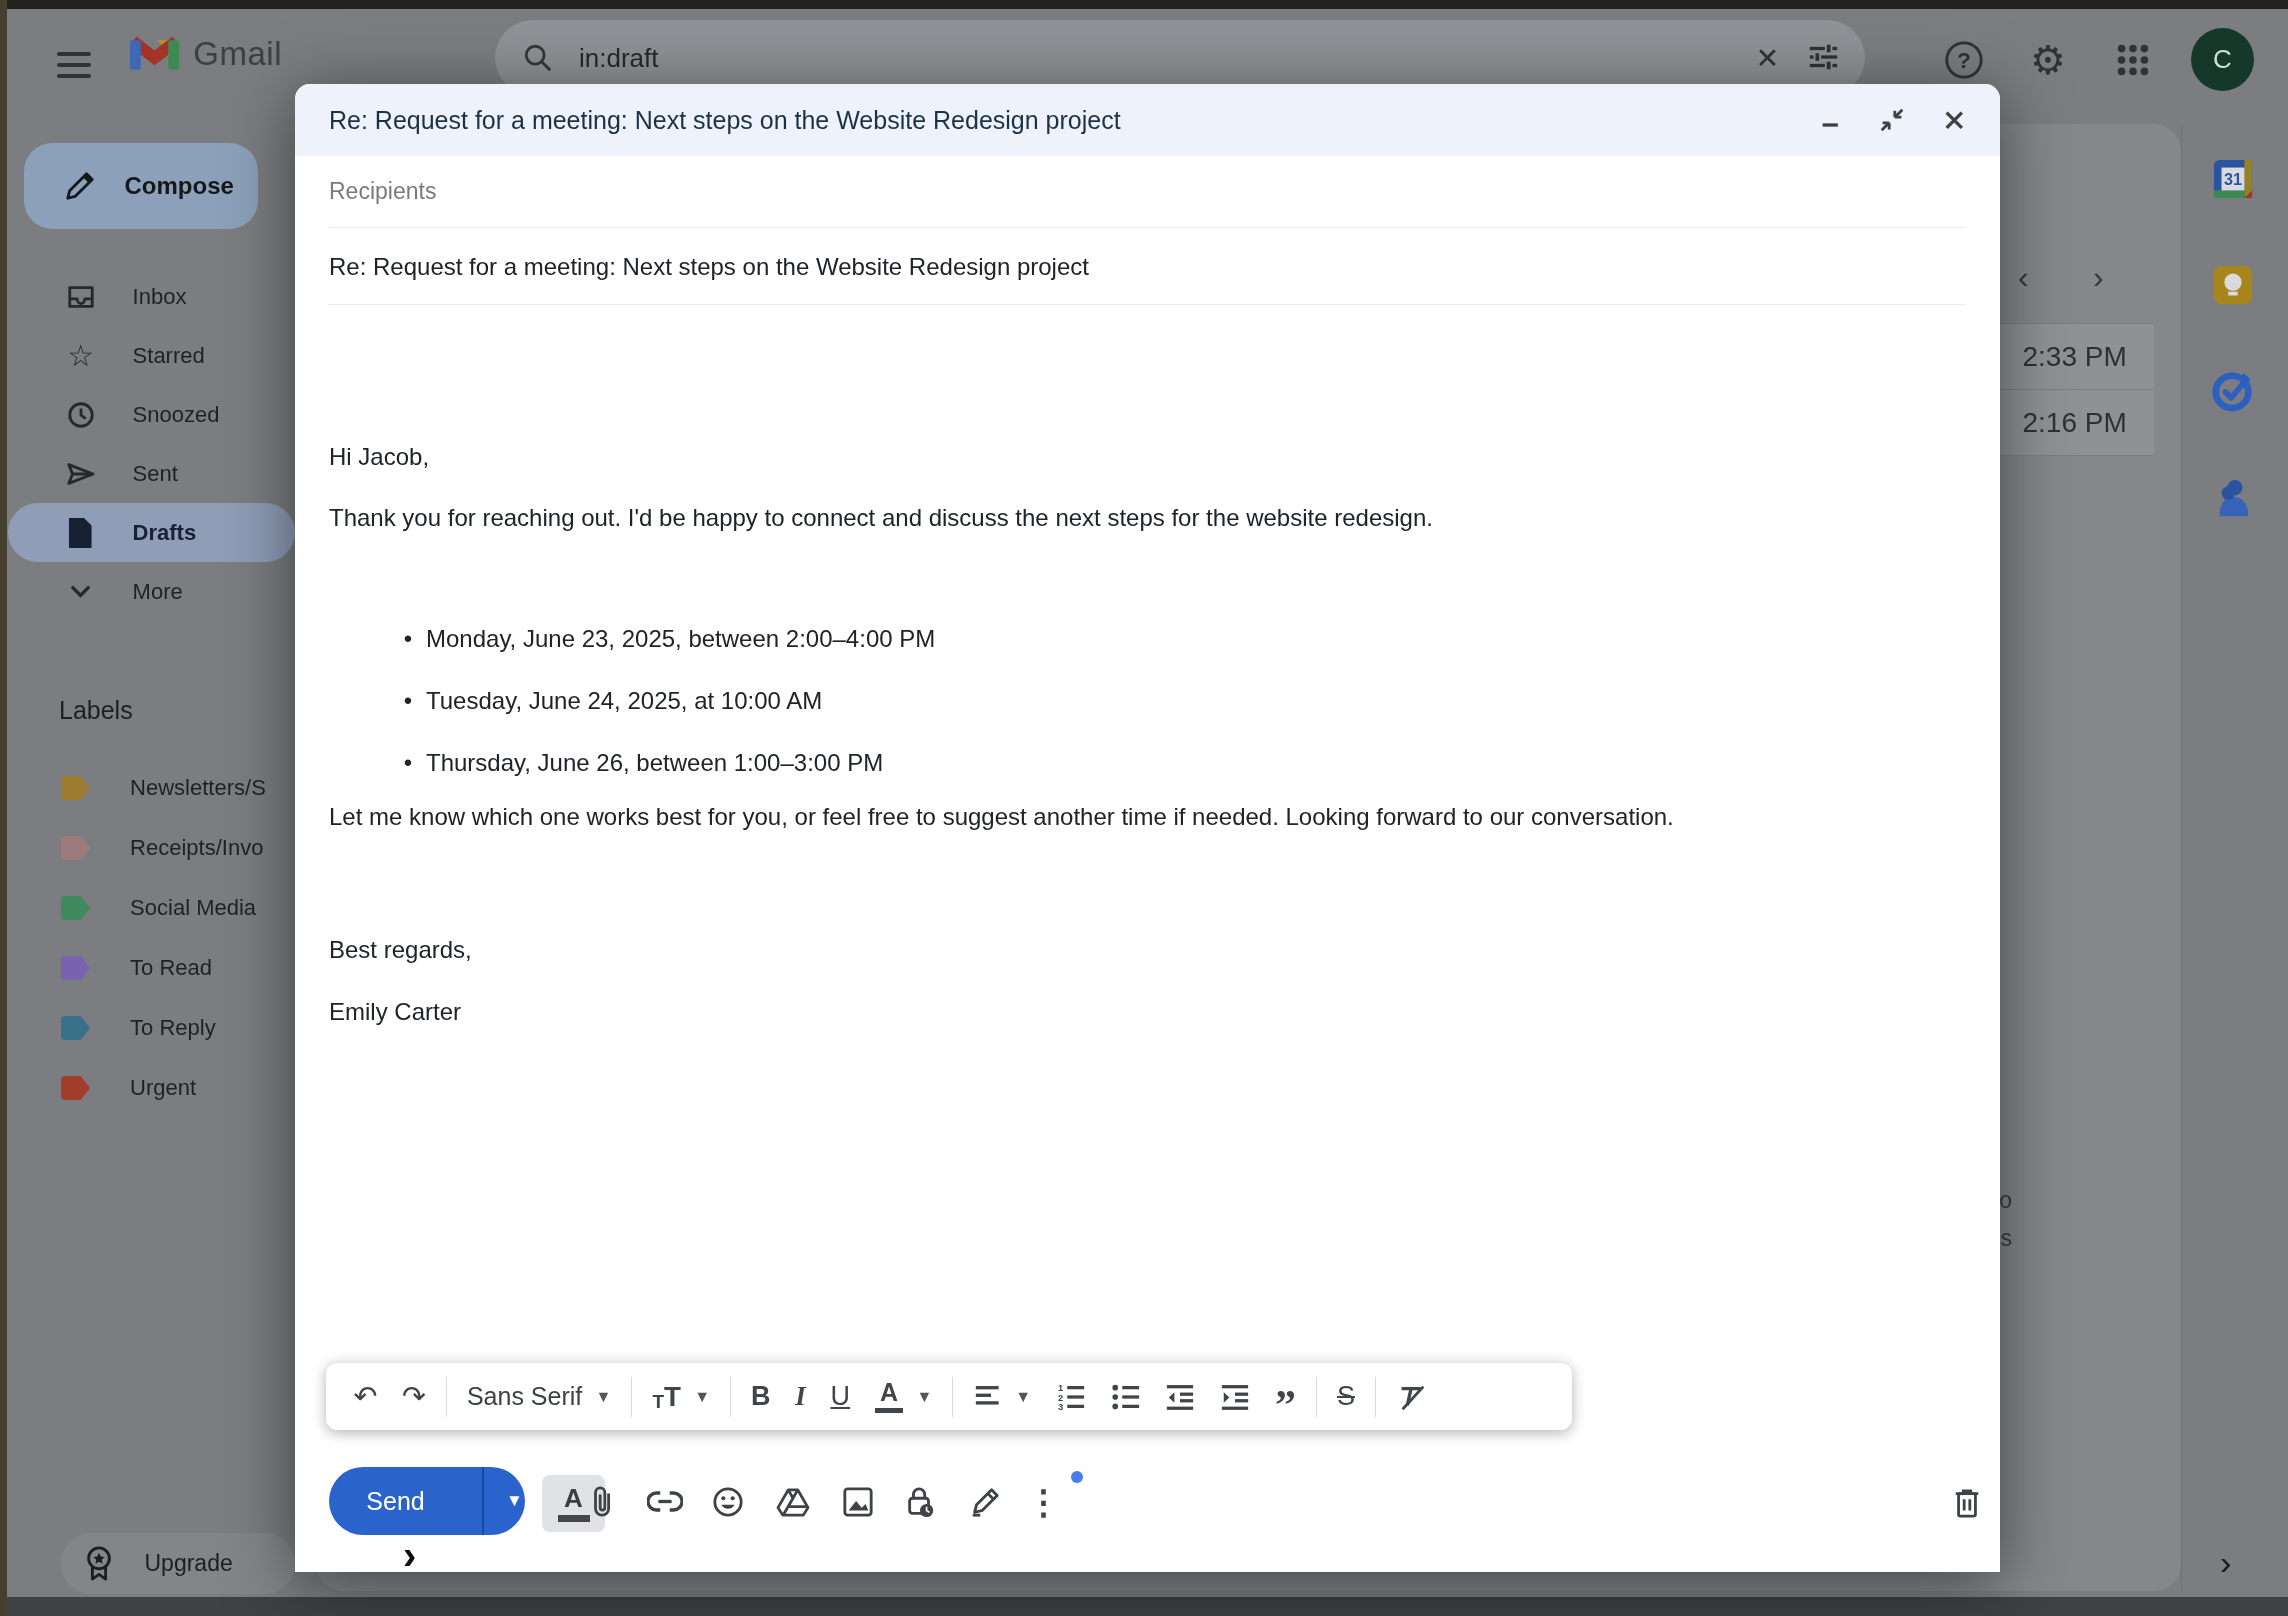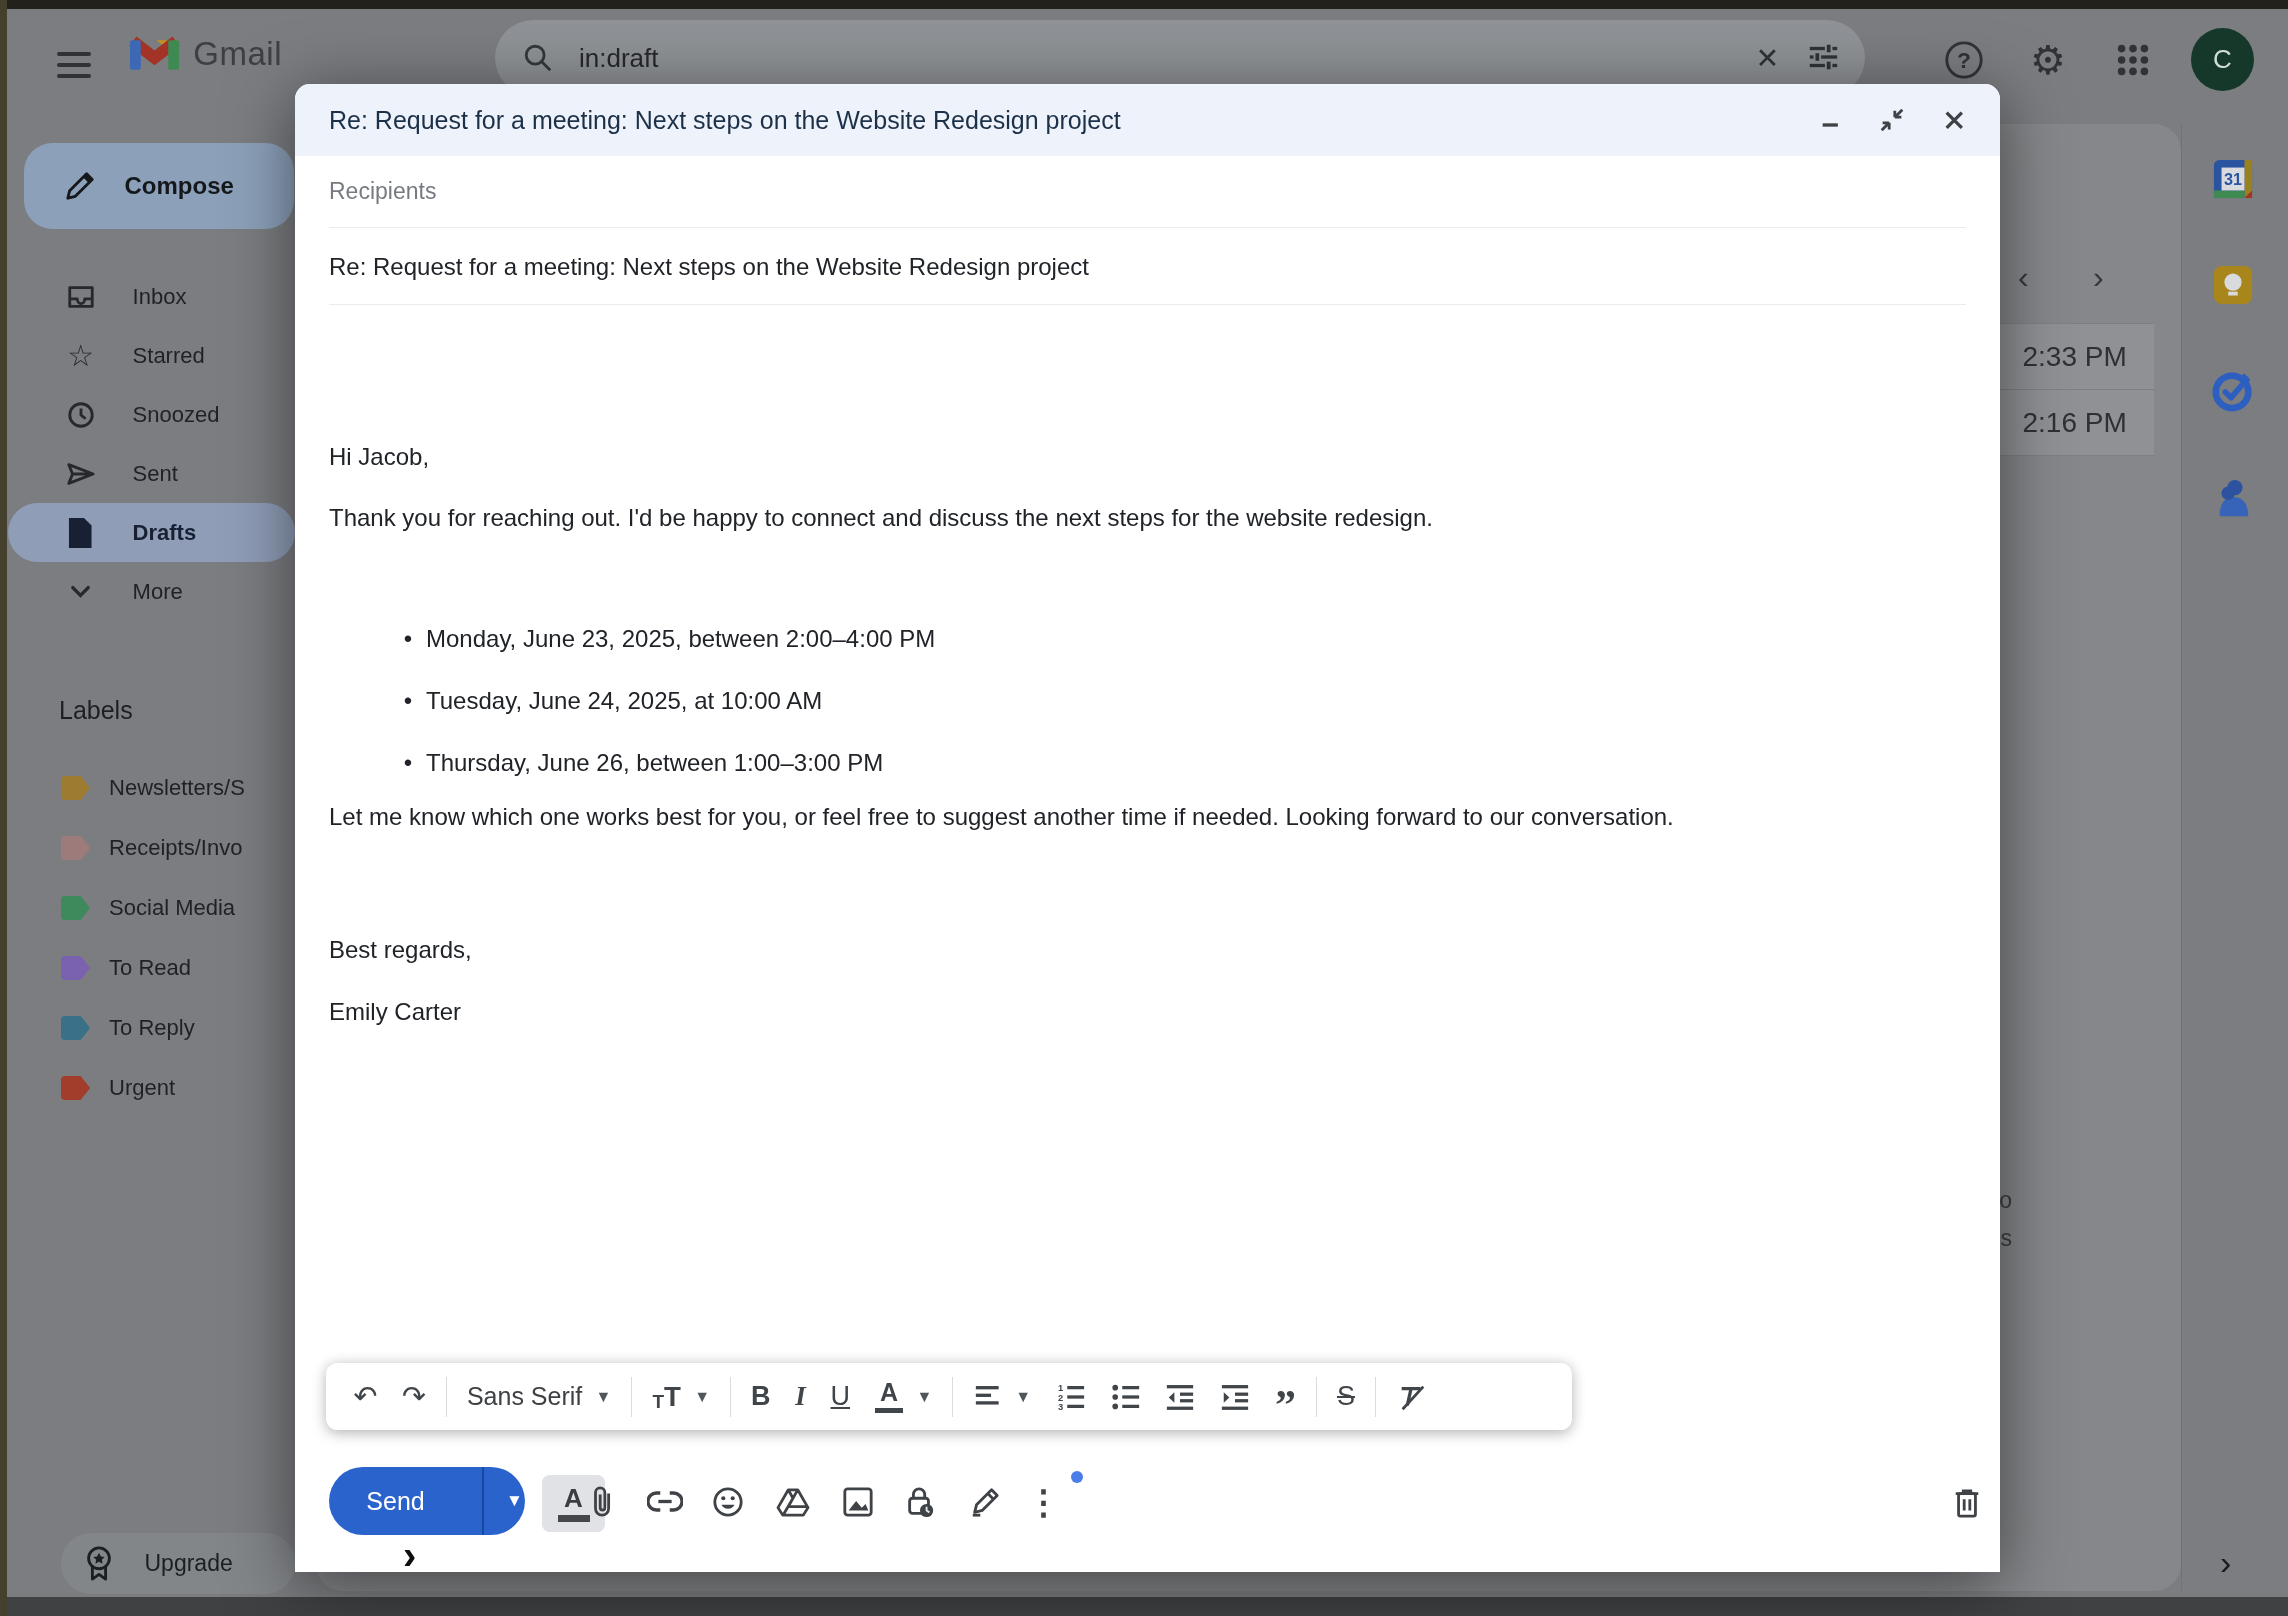--- a/index.html
+++ b/index.html
@@ -26,34 +26,34 @@
   .search-pill { left:495px; top:20px; width:1370px; height:76px; border-radius:38px; background:#8f9296; display:flex; align-items:center; }
   .search-pill .sicon { margin-left:27px; }
   .search-value { margin-left:25px; font-size:26px; color:#26282b; flex:1; }
   .search-clear { font-size:28.5px; color:#303336; padding:0 21px; cursor:pointer; }
   .search-tune { padding:0 25px 0 5.7px; cursor:pointer; }
   .tb-icon { position:absolute; top:38px; width:44px; height:44px; display:flex; align-items:center; justify-content:center; color:#303336; cursor:pointer; }
   .gear-glyph { font-size:40px; line-height:1; }
   .avatar { left:2191px; top:27.6px; width:63px; height:63px; border-radius:50%; display:flex; align-items:center; justify-content:center; font-size:26px; color:#cfdfd3; cursor:pointer; }
 
   
-  .compose-btn { left:24px; top:143px; width:270px; height:86px; border-radius:28.5px; background:#8ca1b9; display:flex; align-items:center; cursor:pointer; }
+  .compose-btn { left:24px; top:143px; width:234px; height:86px; border-radius:28.5px; background:#8ca1b9; display:flex; align-items:center; cursor:pointer; }
   .compose-btn svg { margin-left:40px; }
   .compose-label { margin-left:28.5px; font-size:24px; font-weight:600; color:#15181b; }
   .nav-row { left:7.6px; width:287px; height:59px; display:flex; align-items:center; cursor:pointer; }
   .nav-row .nicon { width:32px; margin-left:57px; display:flex; justify-content:center; color:#26292c; }
   .nav-row .nlabel { margin-left:36px; font-size:22px; color:#1f2225; white-space:nowrap; }
   .nav-row.selected { background:#8f9db7; border-radius:29.5px; }
   .nav-row.selected .nlabel { font-weight:700; color:#182034; }
   .star-glyph { font-size:30px; line-height:1; }
   .labels-header { left:59px; top:696px; font-size:25px; font-weight:500; color:#1d2023; }
   .label-row { left:7.6px; width:287px; height:60px; display:flex; align-items:center; cursor:pointer; }
   .label-chip { width:29.5px; height:24px; margin-left:53px; border-radius:3.8px;
                 clip-path: polygon(0 0, 68% 0, 100% 50%, 68% 100%, 0 100%); }
-  .label-name { margin-left:19px; font-size:22px; color:#1f2225; white-space:nowrap; }
+  .label-name { margin-left:40px; font-size:22px; color:#1f2225; white-space:nowrap; }
   .upgrade { left:61px; top:1533px; width:234px; height:61px; border-radius:30px; background:#838689; display:flex; align-items:center; cursor:pointer; }
   .upgrade svg { margin-left:21px; }
   .upgrade-label { margin-left:28.5px; font-size:23px; color:#1c1f22; }
 
   
   .main-card { left:316px; top:124px; width:1865px; height:1467px; background:#85878a; border-radius:27px; }
   .pg-chevron { position:absolute; font-size:32px; color:#35383b; cursor:pointer; }
   .mail-row { position:absolute; left:3.8px; width:1834px; height:67px; background:#8f9194; border-top:1px solid #7d7f82; border-bottom:1px solid #7d7f82; display:flex; align-items:center; justify-content:flex-end; cursor:pointer; }
   .mail-time { margin-right:27px; font-size:28px; color:#2e3134; font-weight:500; }
   .activity { position:absolute; right:169px; font-size:23px; color:#3b3e41; white-space:nowrap; }

